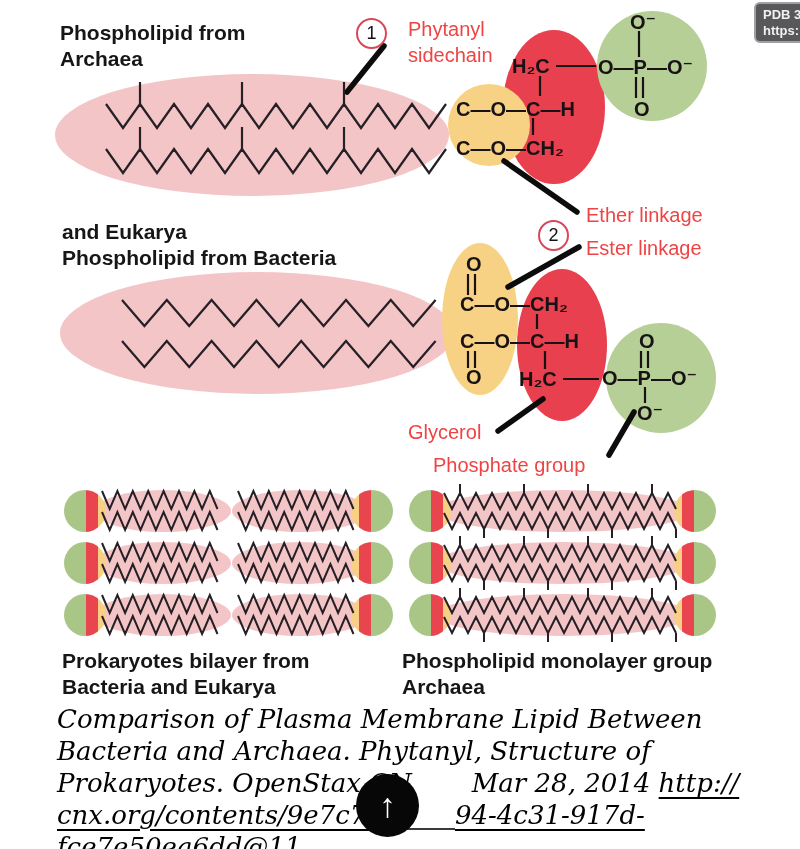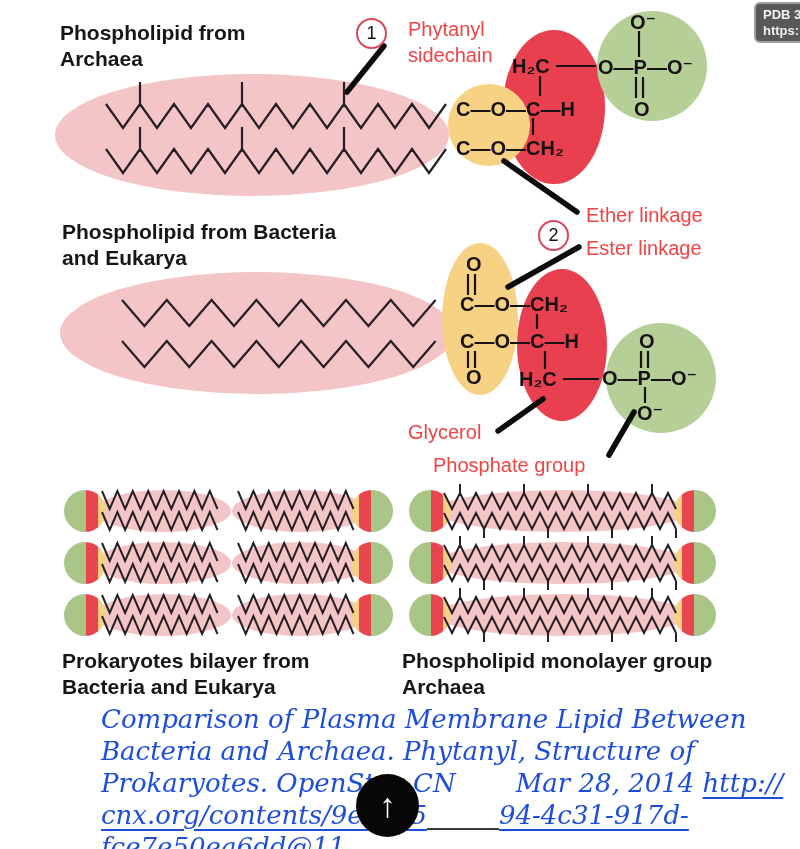--- a/index.html
+++ b/index.html
@@ -7,21 +7,21 @@
           font-family:"Liberation Sans","DejaVu Sans",sans-serif;color:#1c1c1c;}
   .art{position:absolute;left:0;top:0;z-index:1;}
   .txt{position:absolute;z-index:2;white-space:nowrap;}
   .title{font-size:21px;font-weight:700;line-height:26px;color:#161616;}
   .lbl{font-size:20px;font-weight:400;line-height:26px;color:#ef4444;}
   .formula{font-size:20px;font-weight:700;color:#181215;letter-spacing:0px;}
   .numcircle{position:absolute;z-index:2;width:27px;height:27px;border:2.5px solid #d9485a;
              border-radius:50%;display:flex;align-items:center;justify-content:center;
              font-size:18px;color:#111;background:transparent;}
   .cite{position:absolute;z-index:2;font-family:"DejaVu Serif","Liberation Serif",serif;
-        font-style:italic;font-size:26px;color:#1d4ed8;white-space:nowrap;margin-left:44px;}
+        font-style:italic;font-size:26px;color:#000000;white-space:nowrap;}
   .cite .ul{text-decoration:underline;text-decoration-thickness:2px;text-underline-offset:5px;}
   .gap{display:inline-block;height:2px;}
   .gap.ul-gap{border-bottom:2px solid #3a3a3a;transform:translateY(6px);}
   .tooltip{position:absolute;z-index:10;left:754px;top:2px;width:72px;height:41px;
            background:#58585b;border:2px solid #a0a0a2;border-radius:6px;
            color:#f0f0f1;font-size:13px;font-weight:700;line-height:16px;padding:3px 0 0 7px;box-sizing:border-box;}
   .scrollbtn{position:absolute;z-index:10;left:356px;top:774px;width:63px;height:63px;
              border-radius:50%;background:#070707;display:flex;align-items:center;justify-content:center;
              color:#fff;font-size:34px;cursor:pointer;}
 </style>
@@ -162,22 +162,22 @@
       <line x1="548" y1="633" x2="548" y2="642" stroke="#262026" stroke-width="2"></line>
       <line x1="612" y1="633" x2="612" y2="642" stroke="#262026" stroke-width="2"></line>
       <line x1="676" y1="633" x2="676" y2="642" stroke="#262026" stroke-width="2"></line>
     </svg>
 
   <div class="txt title" style="left:60px;top:20px">
     <div>Phospholipid from</div>
     <div>Archaea</div>
   </div>
   <div class="txt title" style="left:62px;top:219px">
+    <div>and Eukarya</div>
     <div>Phospholipid from Bacteria</div>
-    <div>and Eukarya</div>
   </div>
 
   <div class="numcircle" style="left:356px;top:18px">
     <span>1</span>
   </div>
   <div class="numcircle" style="left:538px;top:220px">
     <span>2</span>
   </div>
   <div class="txt lbl" style="left:408px;top:16px">
     <div>Phytanyl</div>

